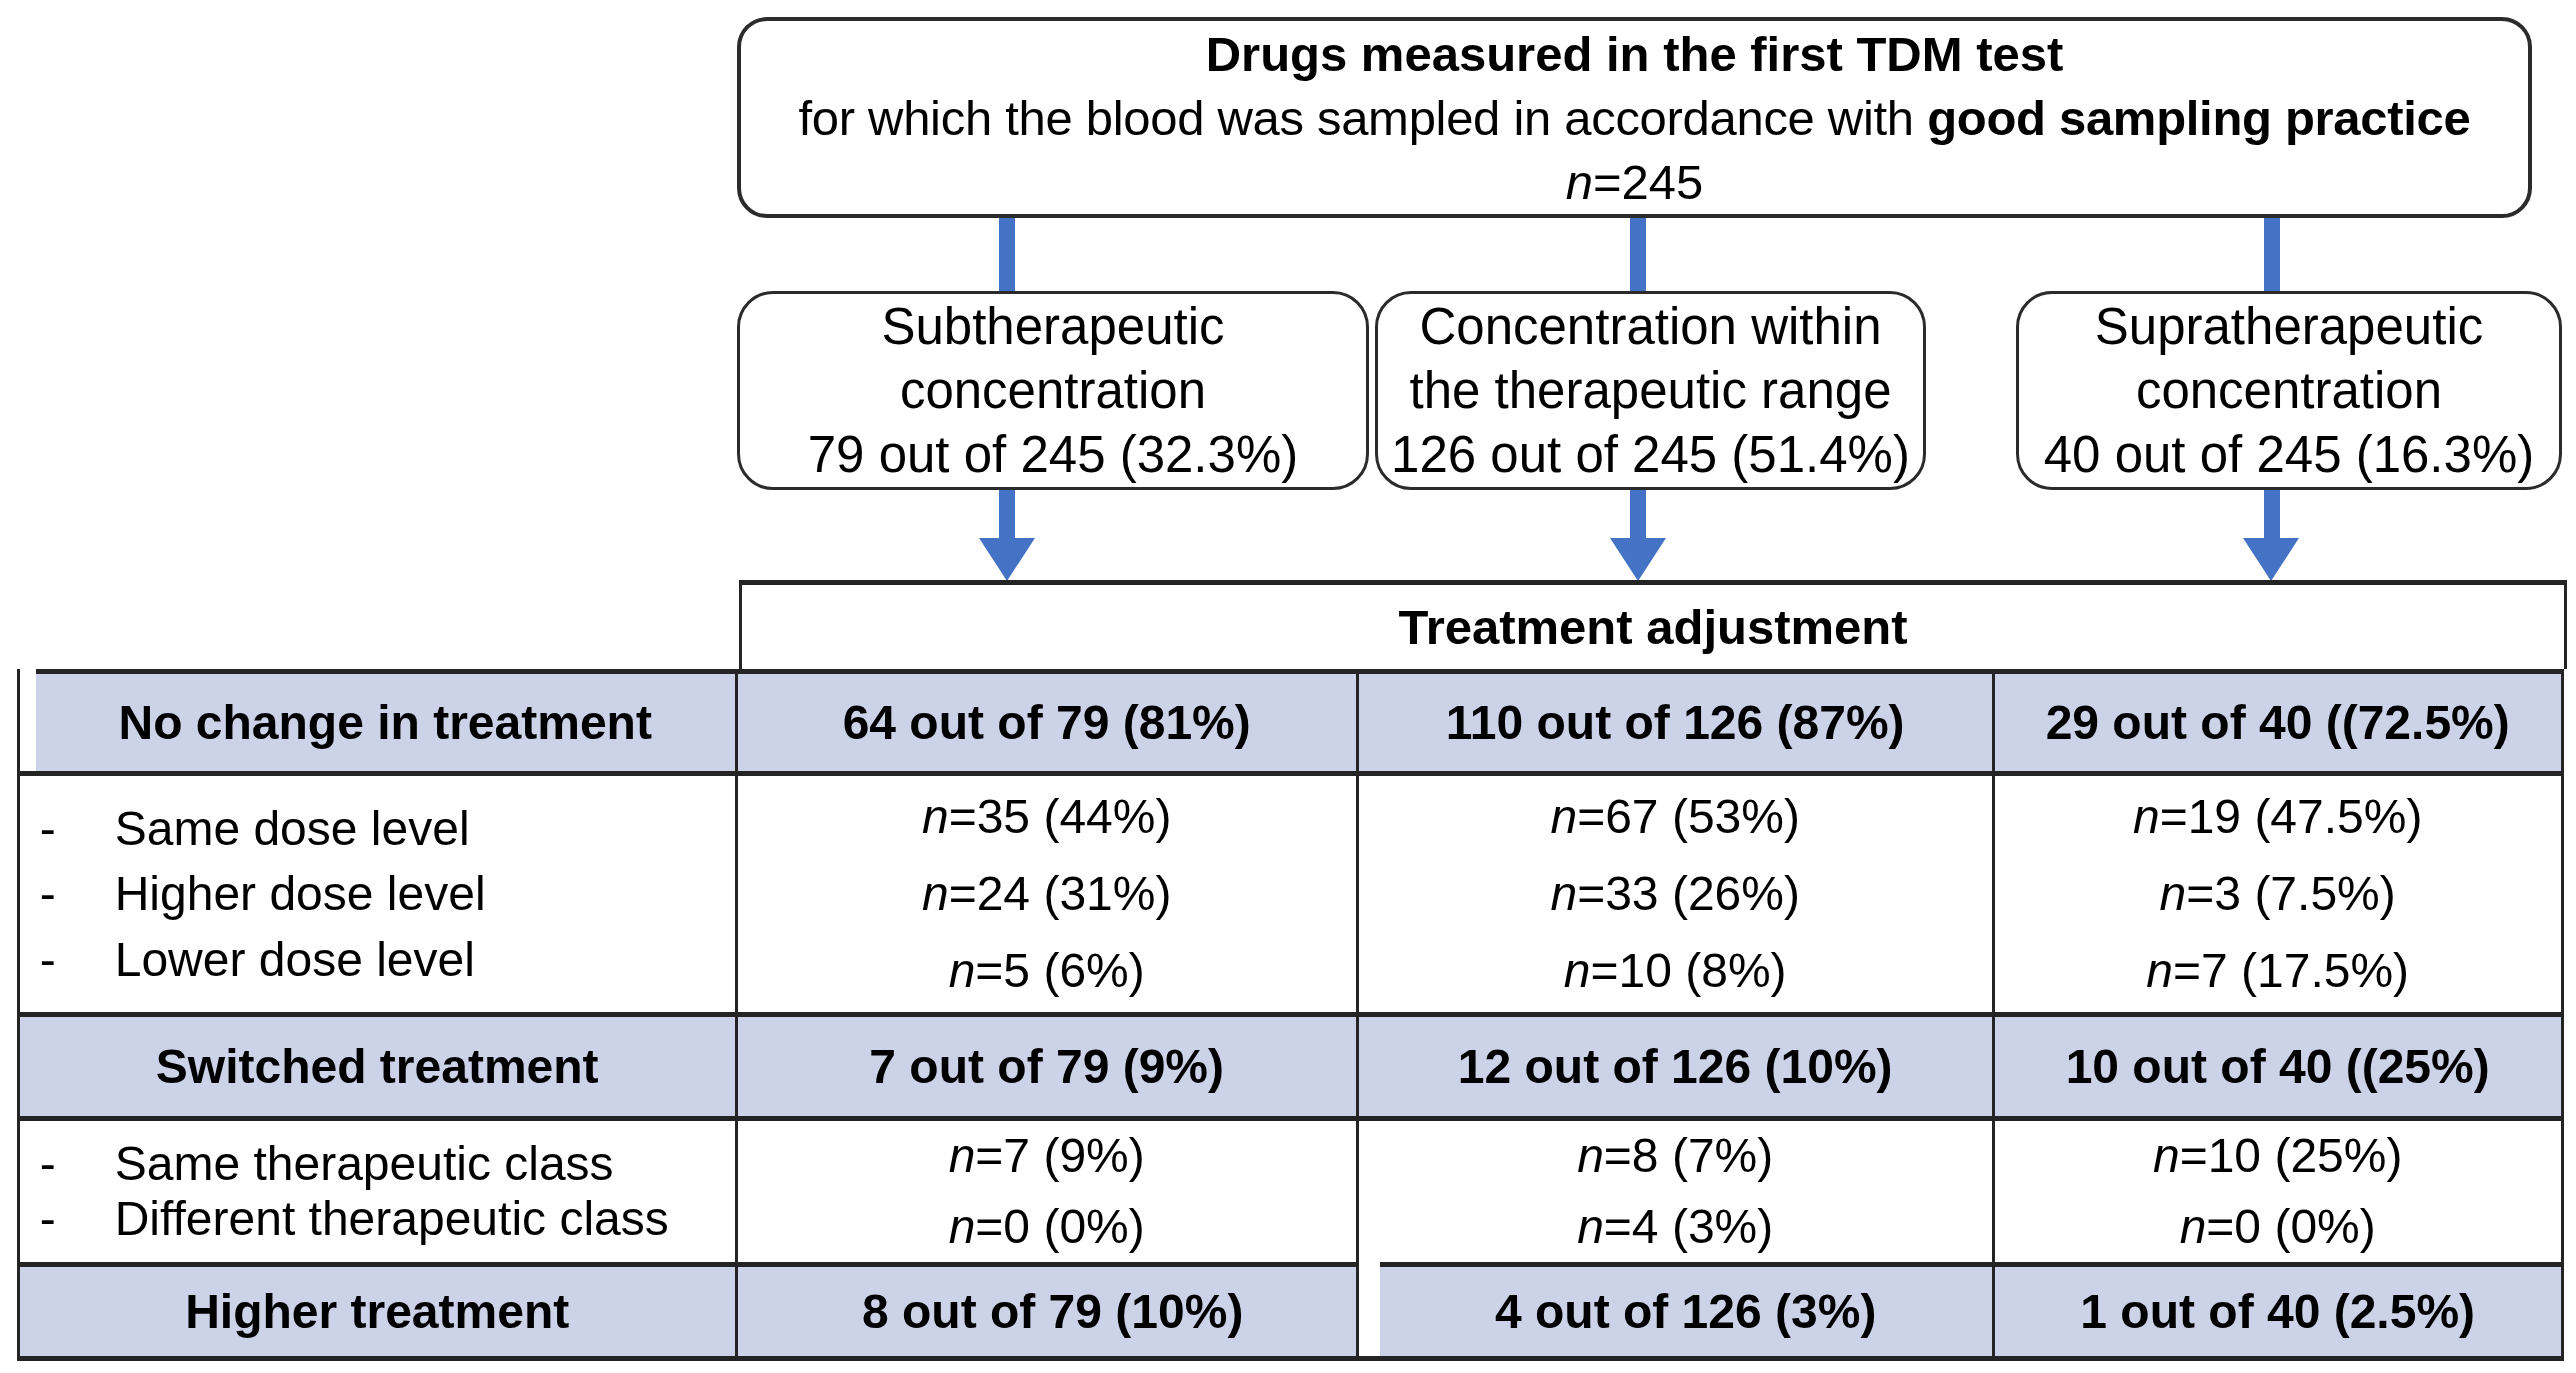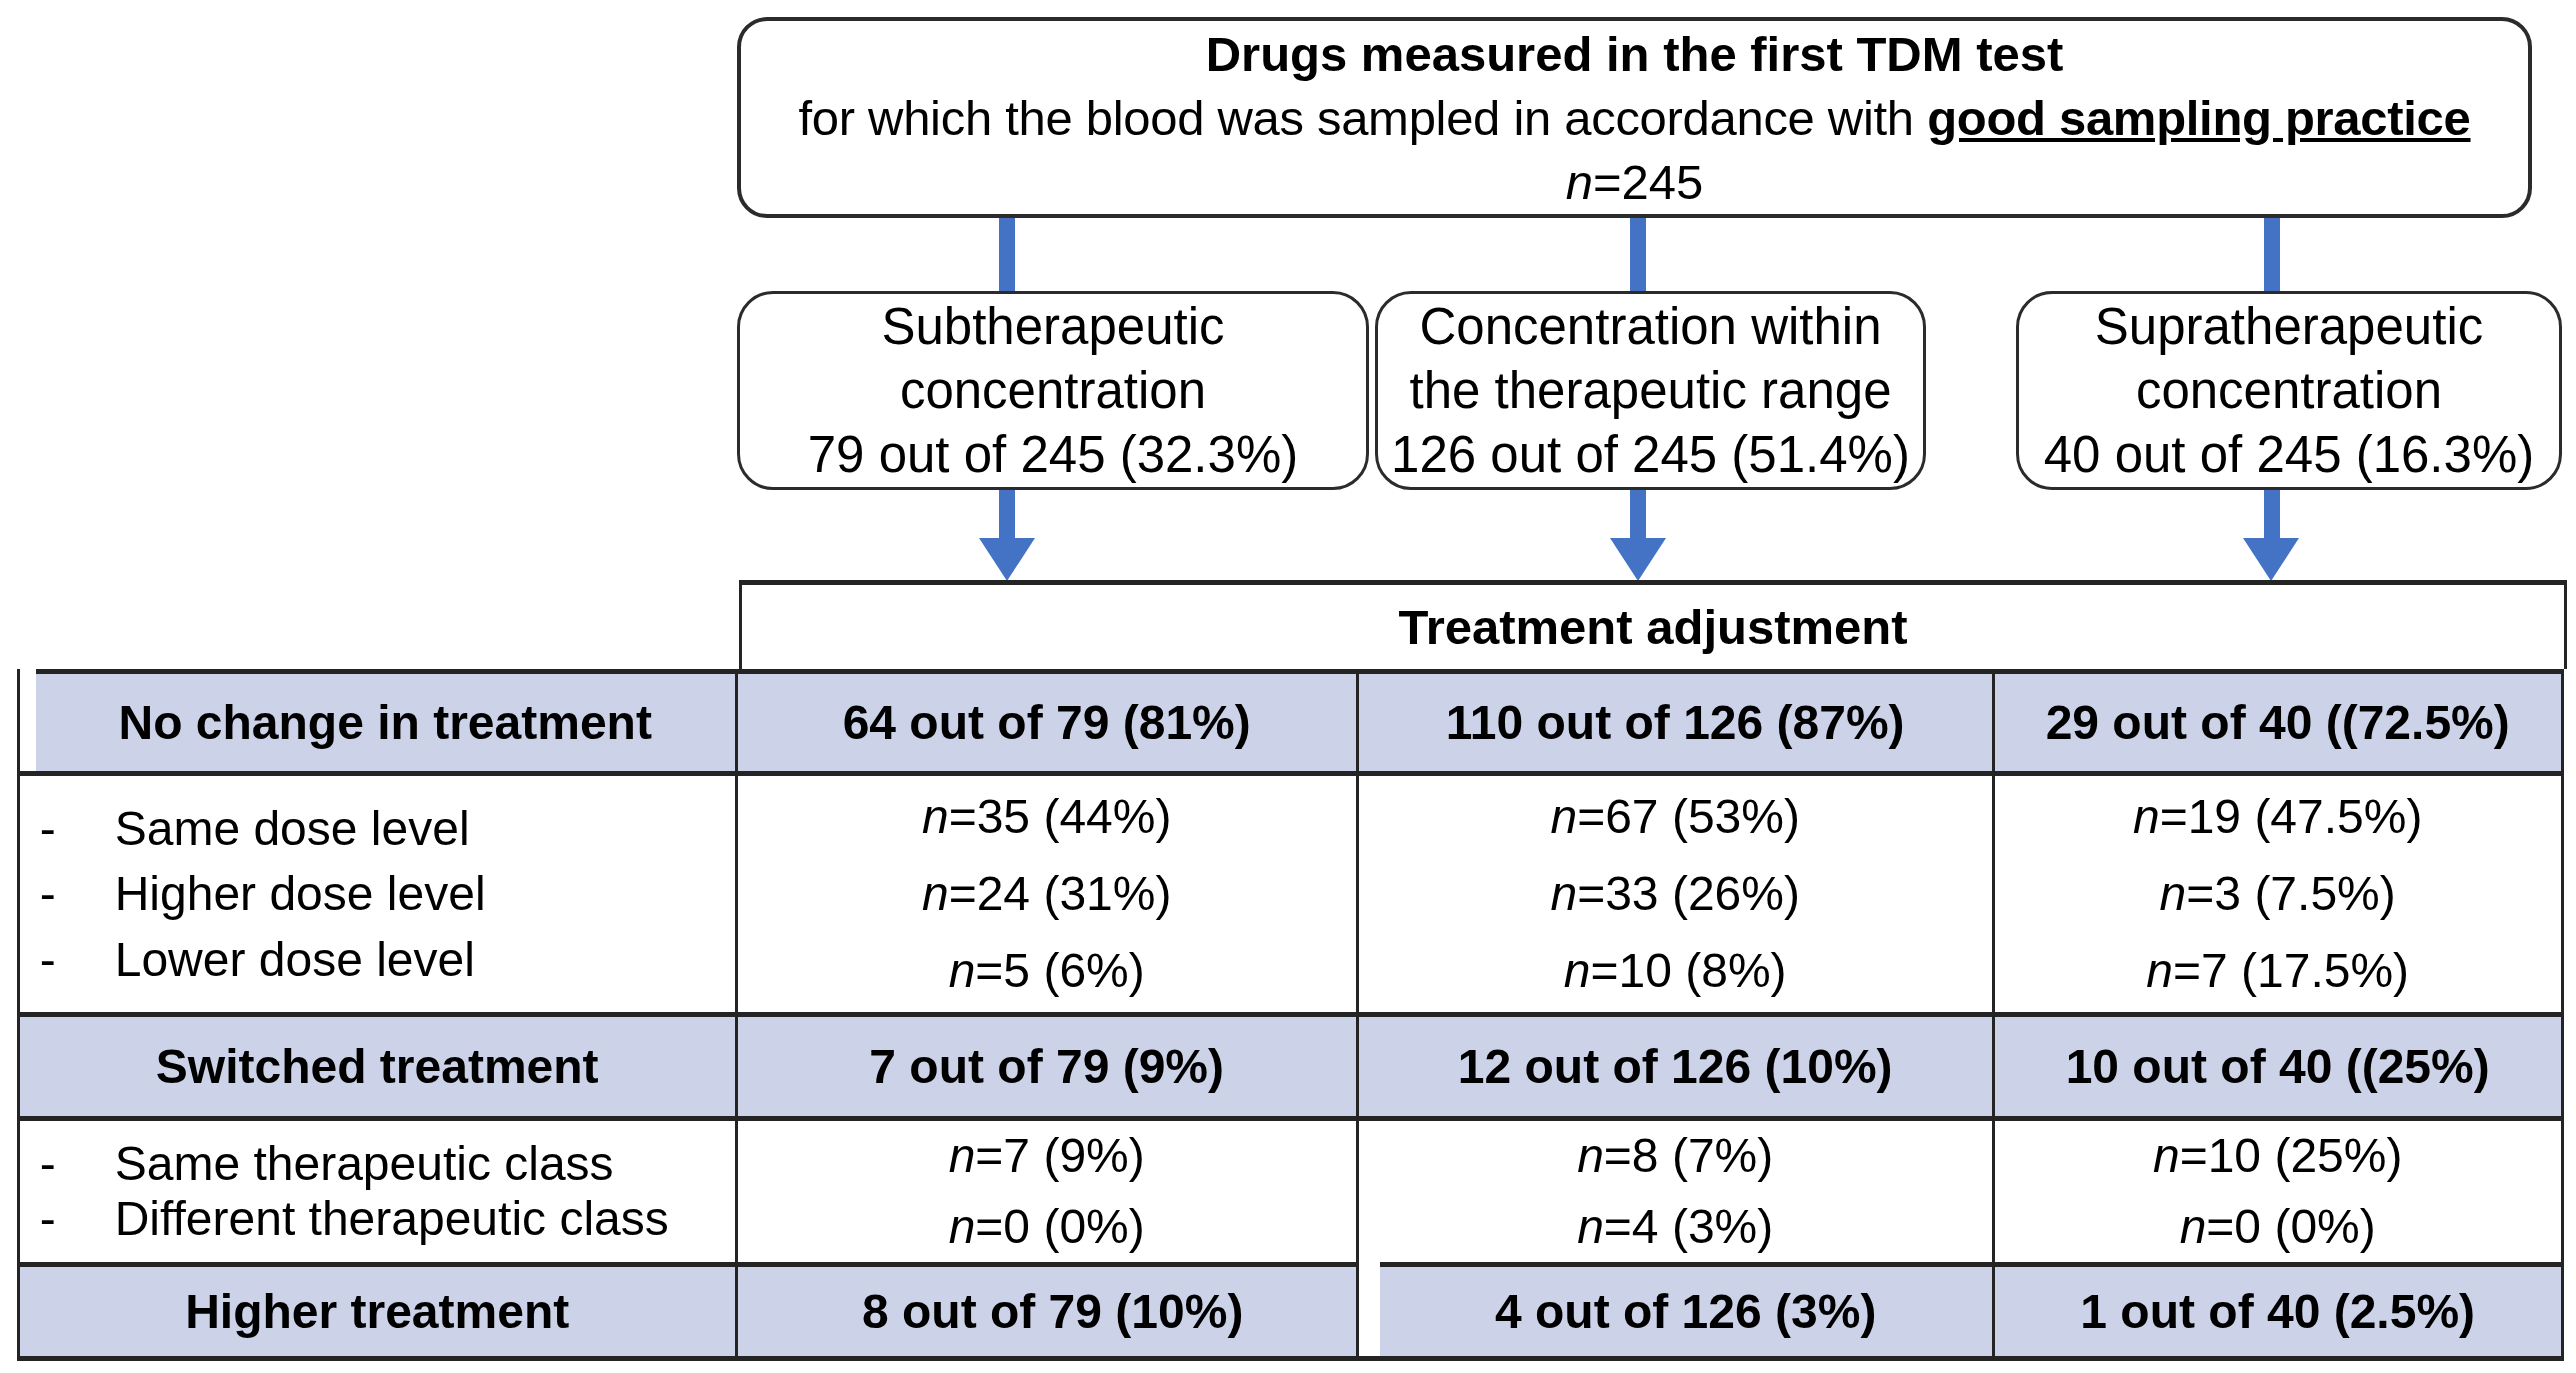--- a/index.html
+++ b/index.html
@@ -9,21 +9,21 @@
   }
   
   .topbox{
     position:absolute;left:737px;top:17.3px;width:1795px;height:201px;
     background:#fff;border:4.3px solid #2b2b2b;border-radius:30px;box-sizing:border-box;
     display:flex;flex-direction:column;justify-content:center;align-items:center;
     font-size:49px;line-height:64px;z-index:2;text-align:center;white-space:nowrap;
   }
   .tb-title{font-weight:700;}
   .tb-sub{letter-spacing:-0.3px;}
-  .tb-sub b{font-weight:700;text-decoration:underline;}
+  .tb-sub b{font-weight:700;}
   .branch{
     position:absolute;top:291px;height:199px;background:#fff;
     border:3.7px solid #2b2b2b;border-radius:36px;box-sizing:border-box;
     display:flex;flex-direction:column;justify-content:center;align-items:center;
     font-size:51px;line-height:64px;z-index:2;text-align:center;white-space:nowrap;
   }
   .br-label{white-space:pre-line;}
   
   .conn{position:absolute;top:215px;width:16px;height:79px;background:#4472c4;z-index:1;}
   .arrow{position:absolute;z-index:1;}

